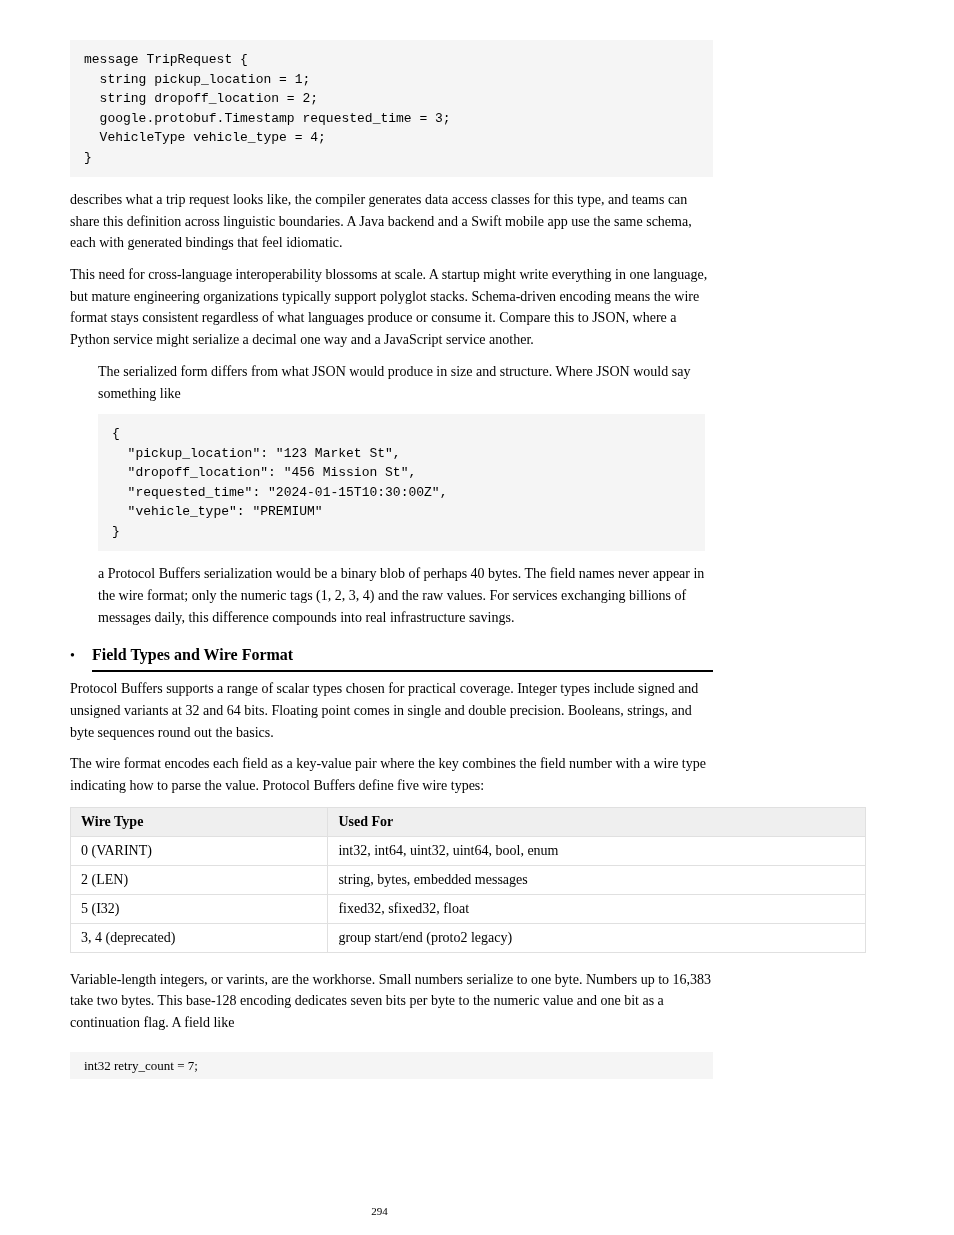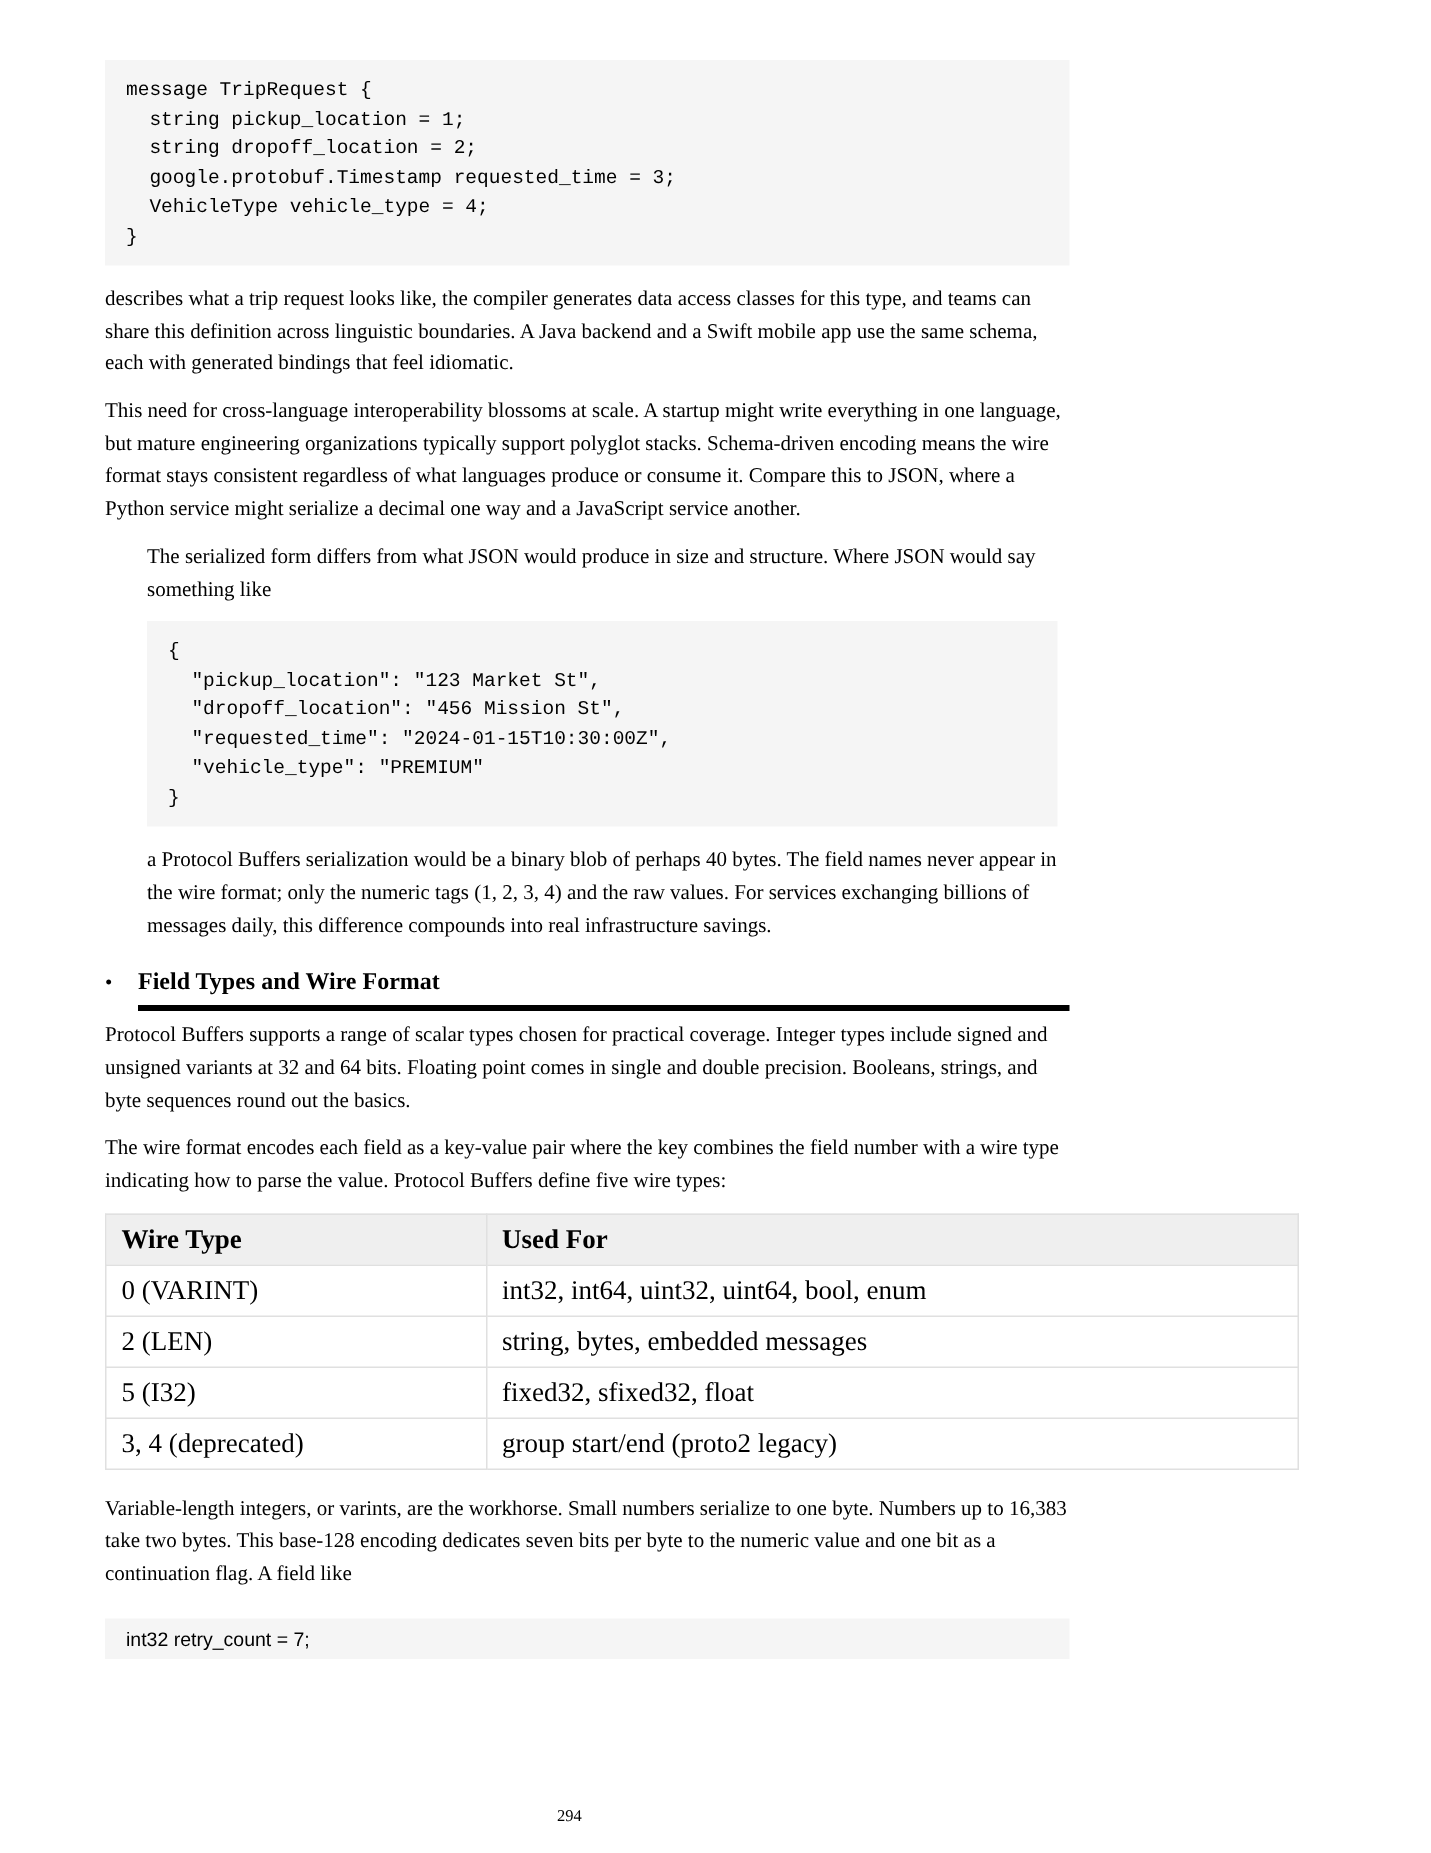--- a/index.html
+++ b/index.html
@@ -3,25 +3,25 @@
 <meta charset="utf-8">
 <style>
   * { box-sizing: border-box; margin: 0; padding: 0; }
   html, body { width: 954px; background: #fff; font-family: Georgia, 'Times New Roman', serif; color: #000; }
   .page { width: 759px; padding: 40px 46px 40px 70px; position: relative; min-height: 1235px; }
   .code-block { background: #f5f5f5; padding: 10px 14px; font-family: 'Courier New', monospace; font-size: 13px; line-height: 1.5; white-space: pre; overflow: visible; margin-bottom: 12px; }
   .para { font-size: 14px; line-height: 1.55; margin-bottom: 10px; }
   .indent-frame { margin-left: 28px; margin-right: 8px; }
   .bullet-row { display: flex; align-items: baseline; margin: 18px 0 6px 0; }
   .bullet { width: 22px; font-size: 14px; }
-  .bullet-head { font-size: 16px; font-weight: 600; border-bottom: 4px solid #000000; padding-bottom: 6px; flex: 1; }
-  table { border-collapse: collapse; width: 796px; margin: 8px 0 16px 0; font-size: 18px; }
+  .bullet-head { font-size: 16px; font-weight: 600; border-bottom: 2px solid #000000; padding-bottom: 6px; flex: 1; }
+  table { border-collapse: collapse; width: 796px; margin: 8px 0 16px 0; font-size: 14px; }
   th, td { border: 1px solid #e0e0e0; padding: 6px 10px; text-align: left; font-weight: normal; }
   th { background: #efefef; font-weight: 600; }
-  .code-start { background: #f5f5f5; padding: 4px 14px 4px 14px; font-family: Liberation Sans, sans-serif; font-size: 13px; line-height: 1.5; white-space: pre; margin-top: 18px; }
+  .code-start { background: #f5f5f5; padding: 4px 14px 4px 14px; font-family: Liberation Serif, serif; font-size: 13px; line-height: 1.5; white-space: pre; margin-top: 18px; }
   .page-num { position: absolute; bottom: 18px; left: 0; width: 100%; text-align: center; font-size: 11px; }
   .h-indent { margin-left: 0; }
 </style>
 </head>
 <body>
 
 <div class="page">
 
   <div class="code-block">message TripRequest {
   string pickup_location = 1;

